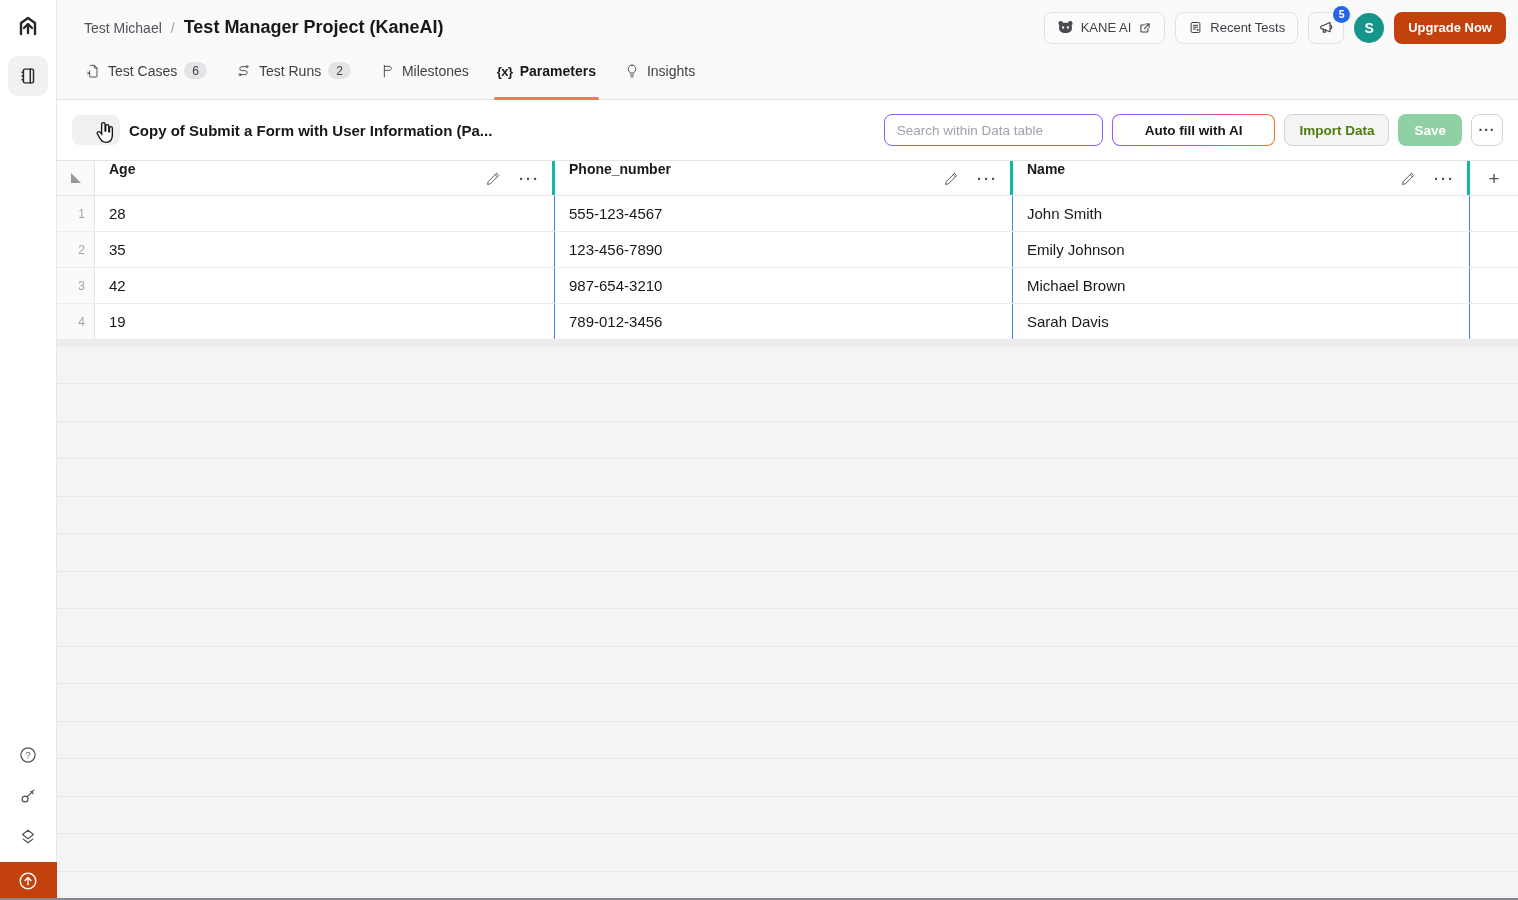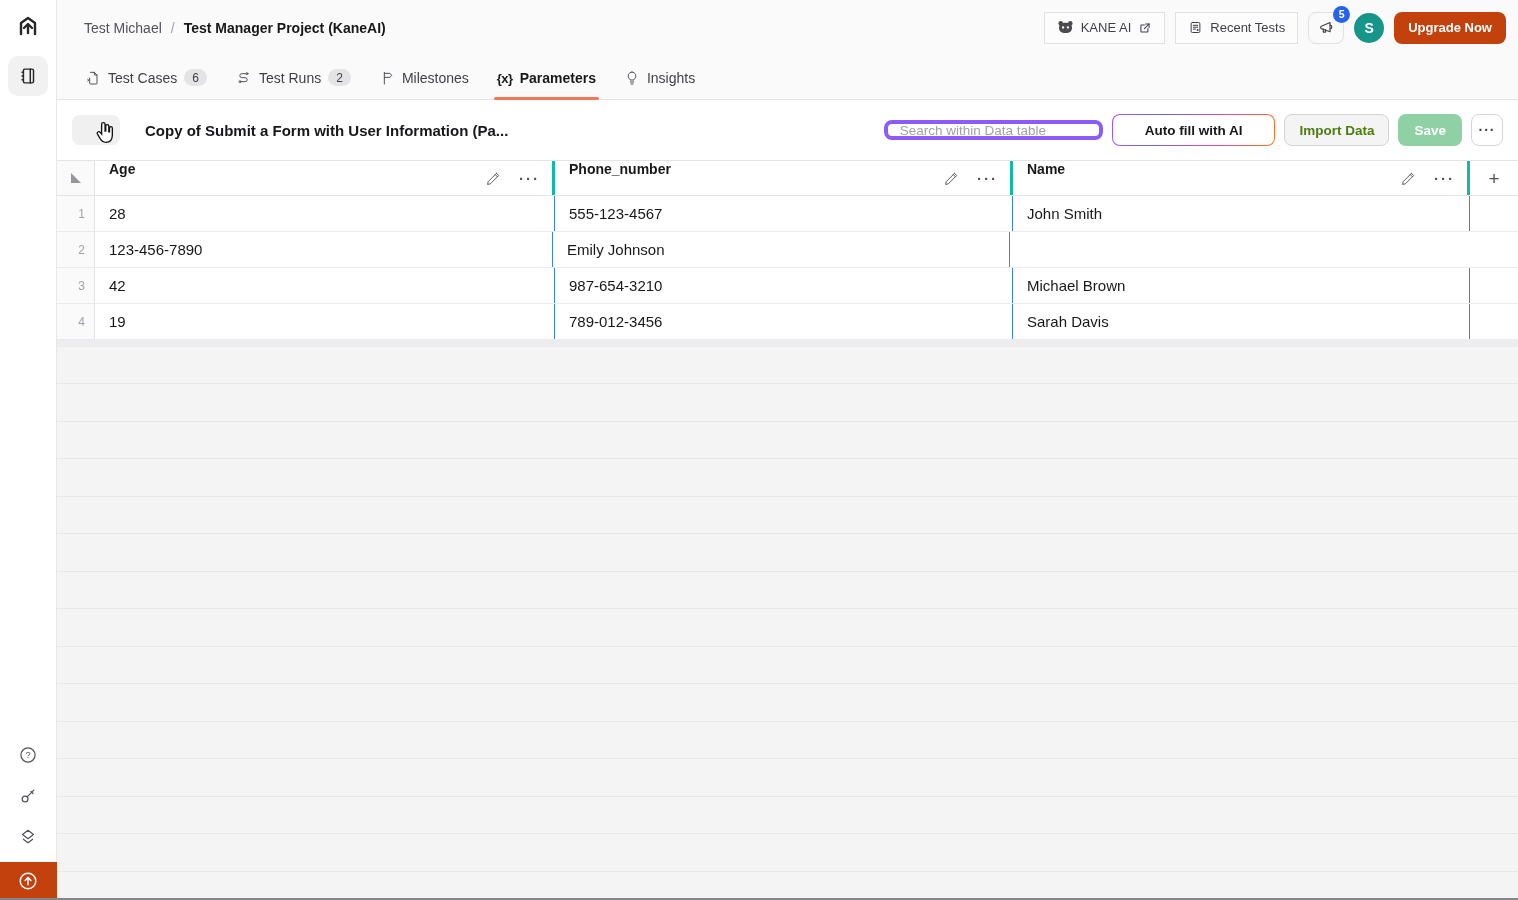--- a/index.html
+++ b/index.html
@@ -17,53 +17,53 @@
   .side-ic{display:flex;align-items:center;justify-content:center;cursor:pointer}
   .side-upgrade{width:57px;height:38px;background:#C2410C;display:flex;align-items:center;
     justify-content:center;cursor:pointer}
 
   
   .main{margin-left:57px}
   .topbar{background:#FAFAFA;border-bottom:1px solid #E4E4E7}
   .crumbrow{height:55px;display:flex;align-items:center;padding:0 12px 0 27px}
   .crumb-parent{font-size:14px;color:#52525B;cursor:pointer}
   .crumb-sep{font-size:14px;color:#A1A1AA;margin:0 9px}
-  .crumb-current{font-size:14px;font-weight:700;color:#18181B}
+  .crumb-current{font-size:18px;font-weight:700;color:#18181B}
   .head-actions{margin-left:auto;display:flex;align-items:center;gap:10px}
   .pill-btn{display:flex;align-items:center;gap:7px;height:32px;padding:0 12px;border:1px solid #E1E1E4;
-    border-radius:0;background:#FCFCFD;font-size:13px;font-weight:500;color:#3F3F46;cursor:pointer;
+    border-radius:8px;background:#FCFCFD;font-size:13px;font-weight:500;color:#3F3F46;cursor:pointer;
     font-family:"Liberation Sans",sans-serif}
   .notif-btn{position:relative;width:36px;height:32px;border:1px solid #E1E1E4;border-radius:8px;
     background:#FAFAFA;display:flex;align-items:center;justify-content:center;cursor:pointer}
   .notif-badge{position:absolute;top:-7px;right:-7px;min-width:17px;height:17px;border-radius:99px;
     background:#2563EB;color:#FFF;font-size:10.5px;font-weight:700;display:flex;align-items:center;
     justify-content:center;padding:0 4px}
   .avatar{width:30px;height:30px;border-radius:50%;background:#17958A;color:#FFF;font-size:14px;
     font-weight:700;display:flex;align-items:center;justify-content:center;cursor:pointer}
   .upgrade-btn{height:32px;padding:0 14px;border:none;border-radius:8px;background:#C2410C;color:#FFF;
     font-size:13px;font-weight:700;cursor:pointer;font-family:"Liberation Sans",sans-serif}
 
   
-  .tabsrow{height:44px;display:flex;align-items:flex-end;padding-left:27px}
+  .tabsrow{height:44px;display:flex;padding-left:27px}
   .tab{display:flex;align-items:center;gap:7px;padding:0 1px 13px;margin-right:26px;font-size:14px;
     color:#3F3F46;position:relative;cursor:pointer}
   .tab .fx{font-size:13px;font-weight:600;color:#52525B;letter-spacing:-.5px}
   .tab.active{color:#18181B;font-weight:700}
   .tab.active .fx{color:#18181B}
   .tab.active::after{content:"";position:absolute;left:-2px;right:-2px;bottom:-1px;height:3px;
     background:#F0765C;border-radius:2px}
   .tab-badge{background:#E4E4E7;color:#3F3F46;font-size:12px;font-weight:500;padding:1.5px 8px;
     border-radius:99px}
 
   
   .toolbar{height:60px;background:#FFF;display:flex;align-items:center;padding:0 15px;gap:9px}
   .backbtn{width:48px;height:30px;border-radius:8px;background:#F0F0F1;border:none;cursor:pointer}
-  .tb-title{font-size:15px;font-weight:700;color:#18181B;margin-left:16px;white-space:nowrap}
+  .tb-title{font-size:15px;font-weight:700;color:#18181B;white-space:nowrap}
   .tb-spacer{flex:1}
-  .search{width:219px;height:20px;border:4px solid #8b5cf6;border-radius:8px;padding:0 12px;
+  .search{width:219px;height:32px;border:1px solid #8b5cf6;border-radius:8px;padding:0 12px;
     font-size:13.5px;color:#18181B;background:#FFF;outline:none;font-family:"Liberation Sans",sans-serif}
   .search::placeholder{color:#A1A1AA}
   .btn{height:32px;border-radius:8px;font-size:13.5px;font-weight:700;display:flex;align-items:center;
     justify-content:center;cursor:pointer;font-family:"Liberation Sans",sans-serif;white-space:nowrap}
   .autofill{background:linear-gradient(#FFF,#FFF) padding-box,
     linear-gradient(110deg,#A855F7 0%,#6366F1 30%,#EC4899 68%,#F97316 100%) border-box;
     border:1.5px solid transparent;color:#18181B;padding:0 32px}
   .import{background:#F4F4F5;border:1px solid #D4D4D8;color:#4d7c0f;padding:0 14px}
   .save{background:#8FD0A4;border:none;color:#FFF;padding:0 16px}
   .morebtn{width:32px;height:32px;border:1px solid #D4D4D8;border-radius:8px;background:#FFF;
@@ -317,20 +317,21 @@
     </div>
     <div id="gbody">
         <div class="trow">
           <div class="rownum">1</div>
           <div class="cell c0">28</div>
           <div class="cell c1">555-123-4567</div>
           <div class="cell c2">John Smith</div>
         </div>
         <div class="trow">
           <div class="rownum">2</div>
+          <div class="cell c0">35</div>
           <div class="cell c1">123-456-7890</div>
           <div class="cell c2">Emily Johnson</div>
         </div>
         <div class="trow">
           <div class="rownum">3</div>
           <div class="cell c0">42</div>
           <div class="cell c1">987-654-3210</div>
           <div class="cell c2">Michael Brown</div>
         </div>
         <div class="trow">

